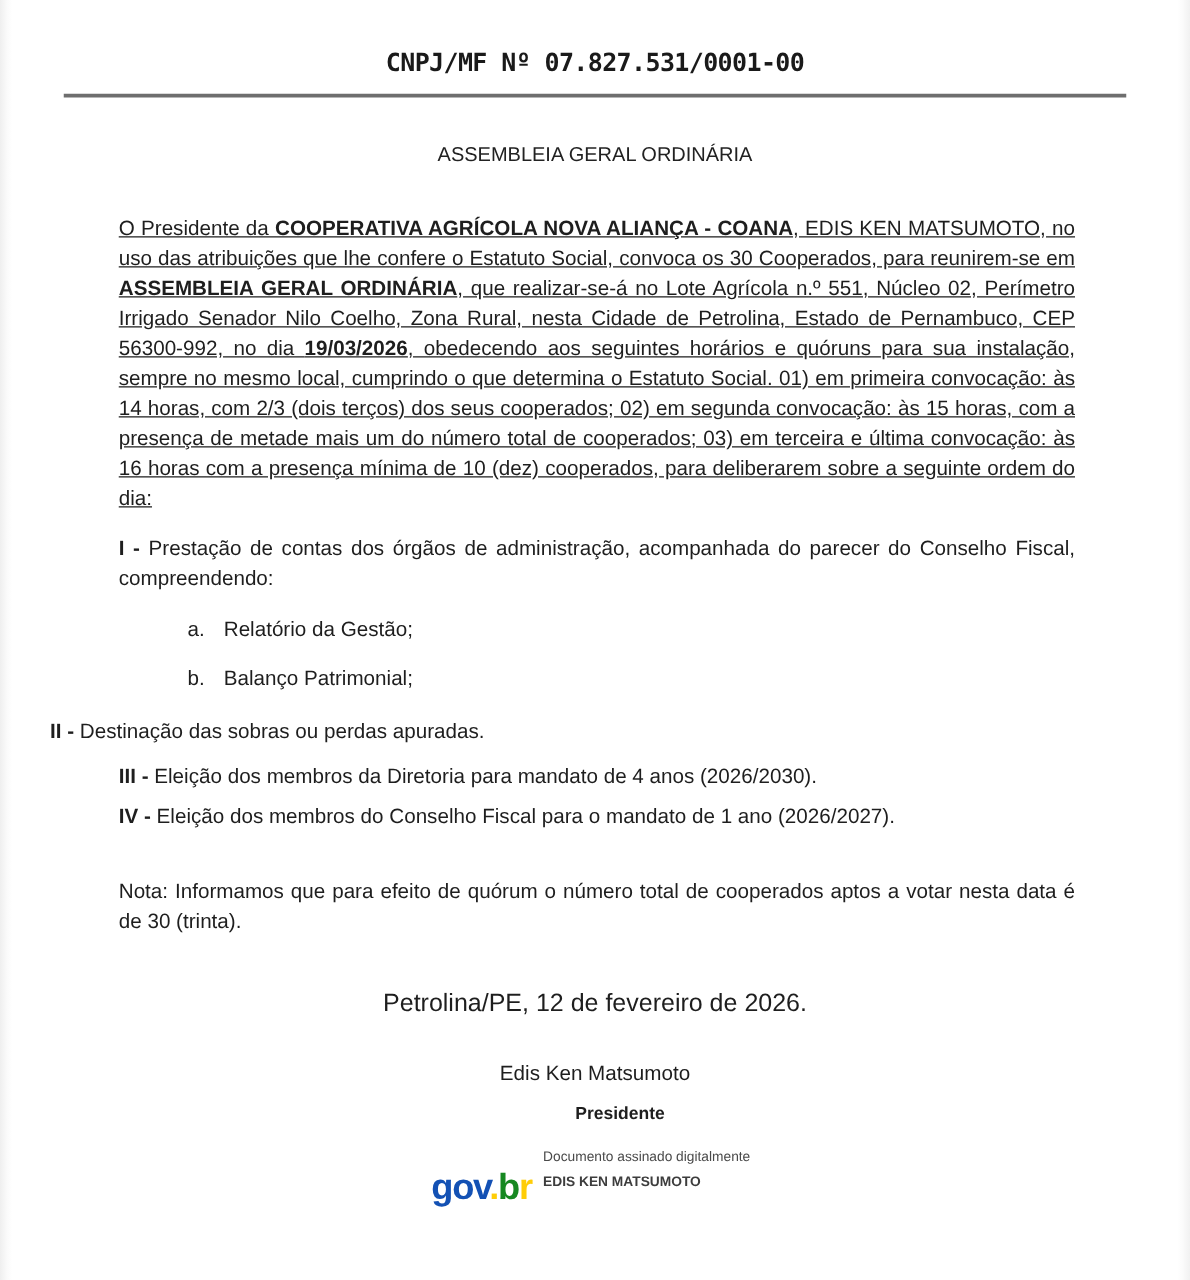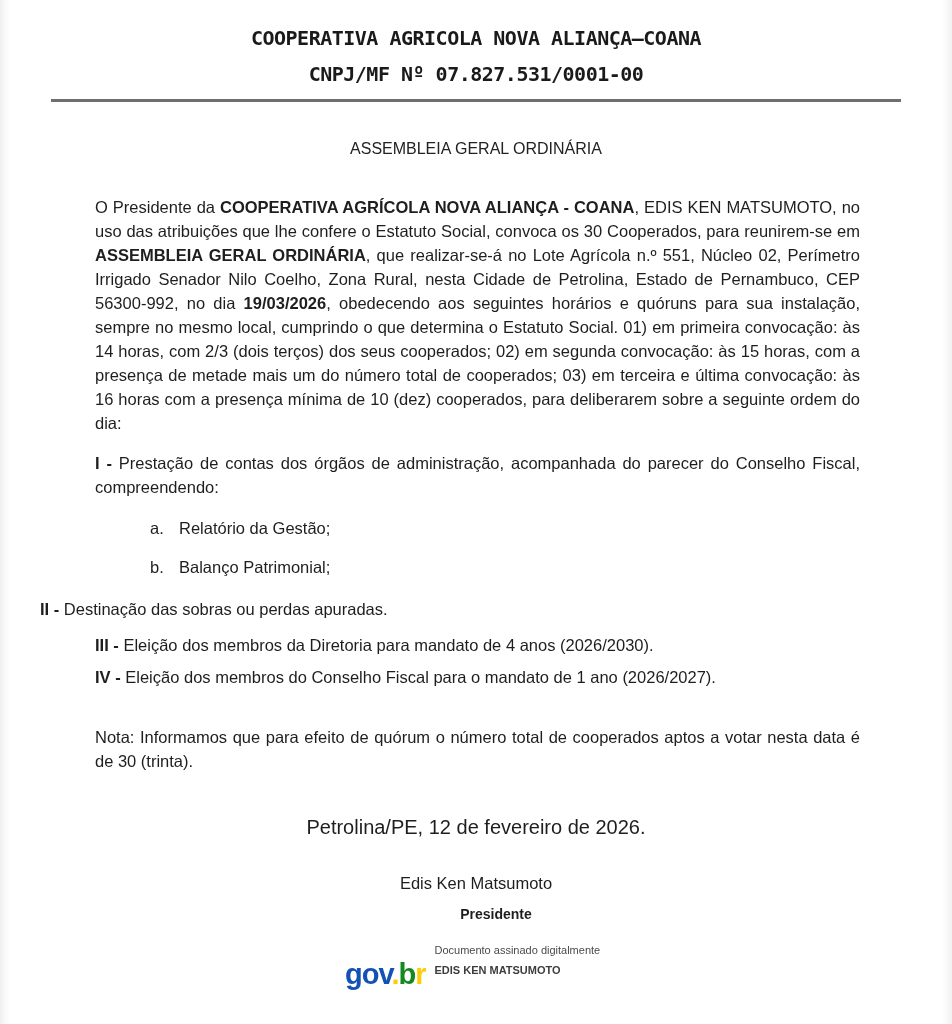--- a/index.html
+++ b/index.html
@@ -44,20 +44,21 @@
   }
 
   
   .subtitle { margin-top: 36px; text-align: center; font-size: 16px; line-height: 21px; color: #222; }
 
   
   .doc-body { font-size: 16.5px; line-height: 24px; color: #1e1e1e; }
   .intro {
     margin: 36px 92px 0 95px;
     text-align: justify;
+    text-decoration: underline;
   }
   .intro b, .item b { font-weight: bold; }
 
   .item {
     margin-left: 95px;
     margin-right: 92px;
     text-align: justify;
   }
   .item-1 { margin-top: 16px; }
   .item-2 { margin-top: 18px; margin-left: 40px; }
@@ -96,21 +97,20 @@
   .stamp-text .st-name { font-weight: bold; color: #3d3d3d; }
 </style>
 </head>
 <body>
 
 <div class="page">
   <div class="edge-left"></div>
   <div class="edge-right"></div>
 
   <div class="header">
-    <div class="org-name">COOPERATIVA AGRICOLA NOVA ALIANÇA–COANA</div>
     <div class="cnpj">CNPJ/MF Nº 07.827.531/0001-00</div>
   </div>
 
   <div class="rule"></div>
 
   <div class="subtitle">
     <div>ASSEMBLEIA GERAL ORDINÁRIA</div>
   </div>
 
   <div class="doc-body">

